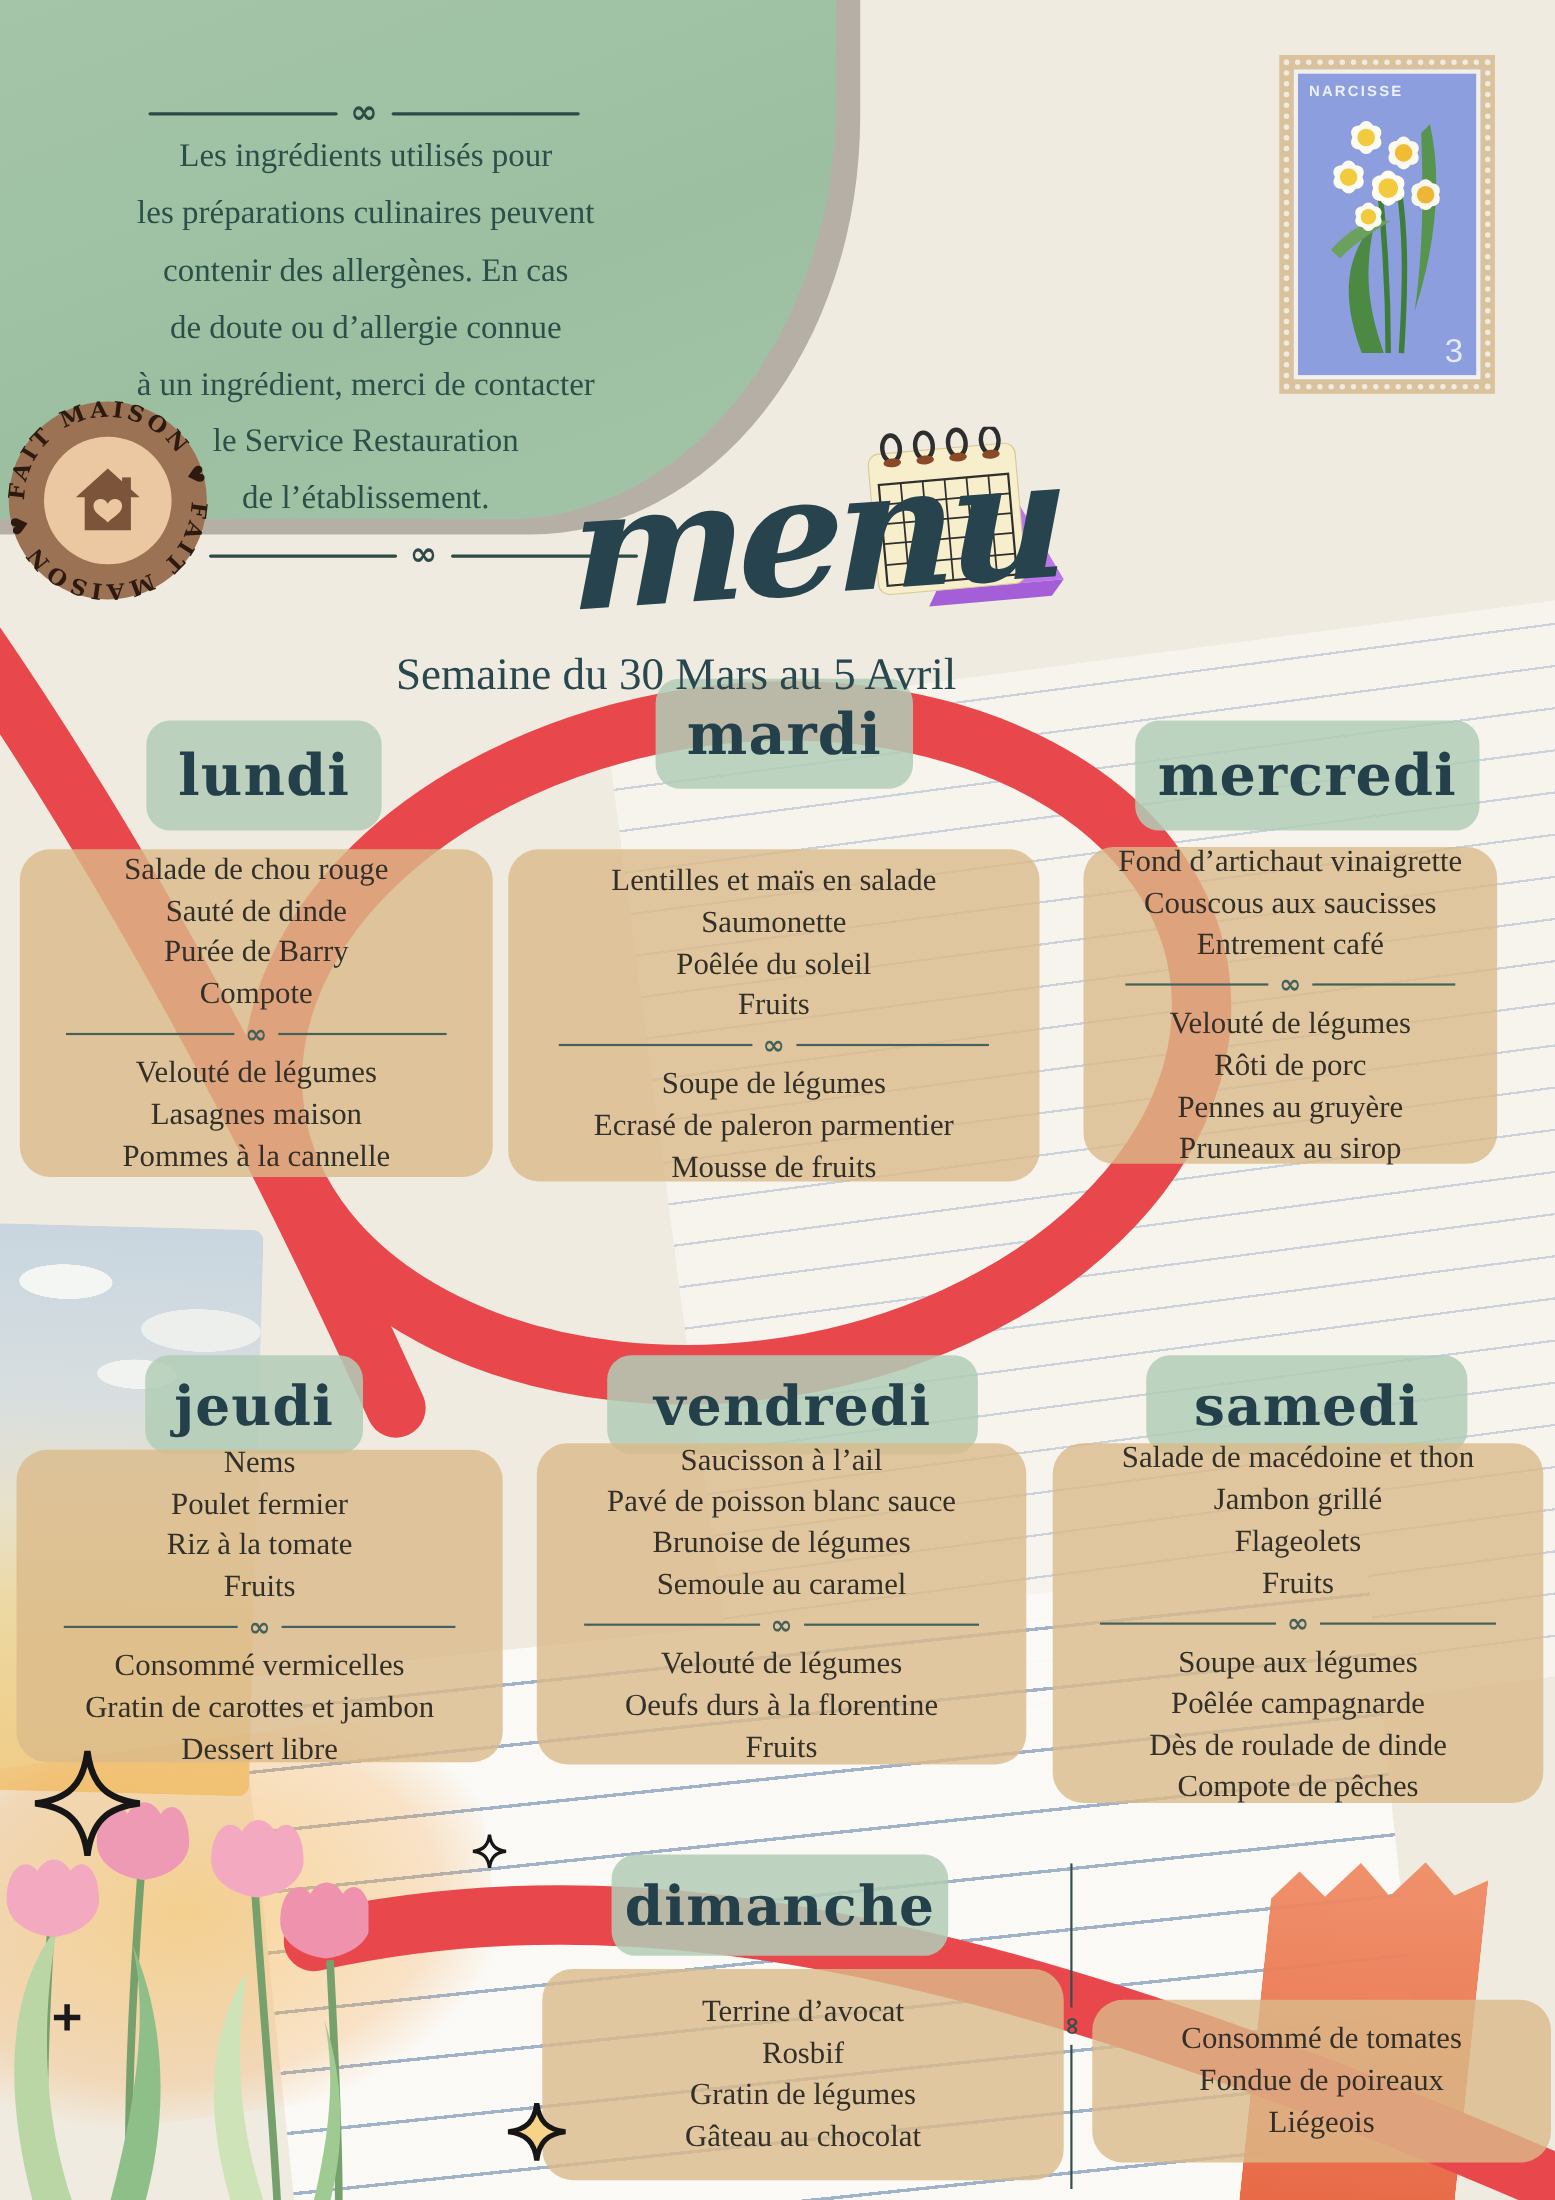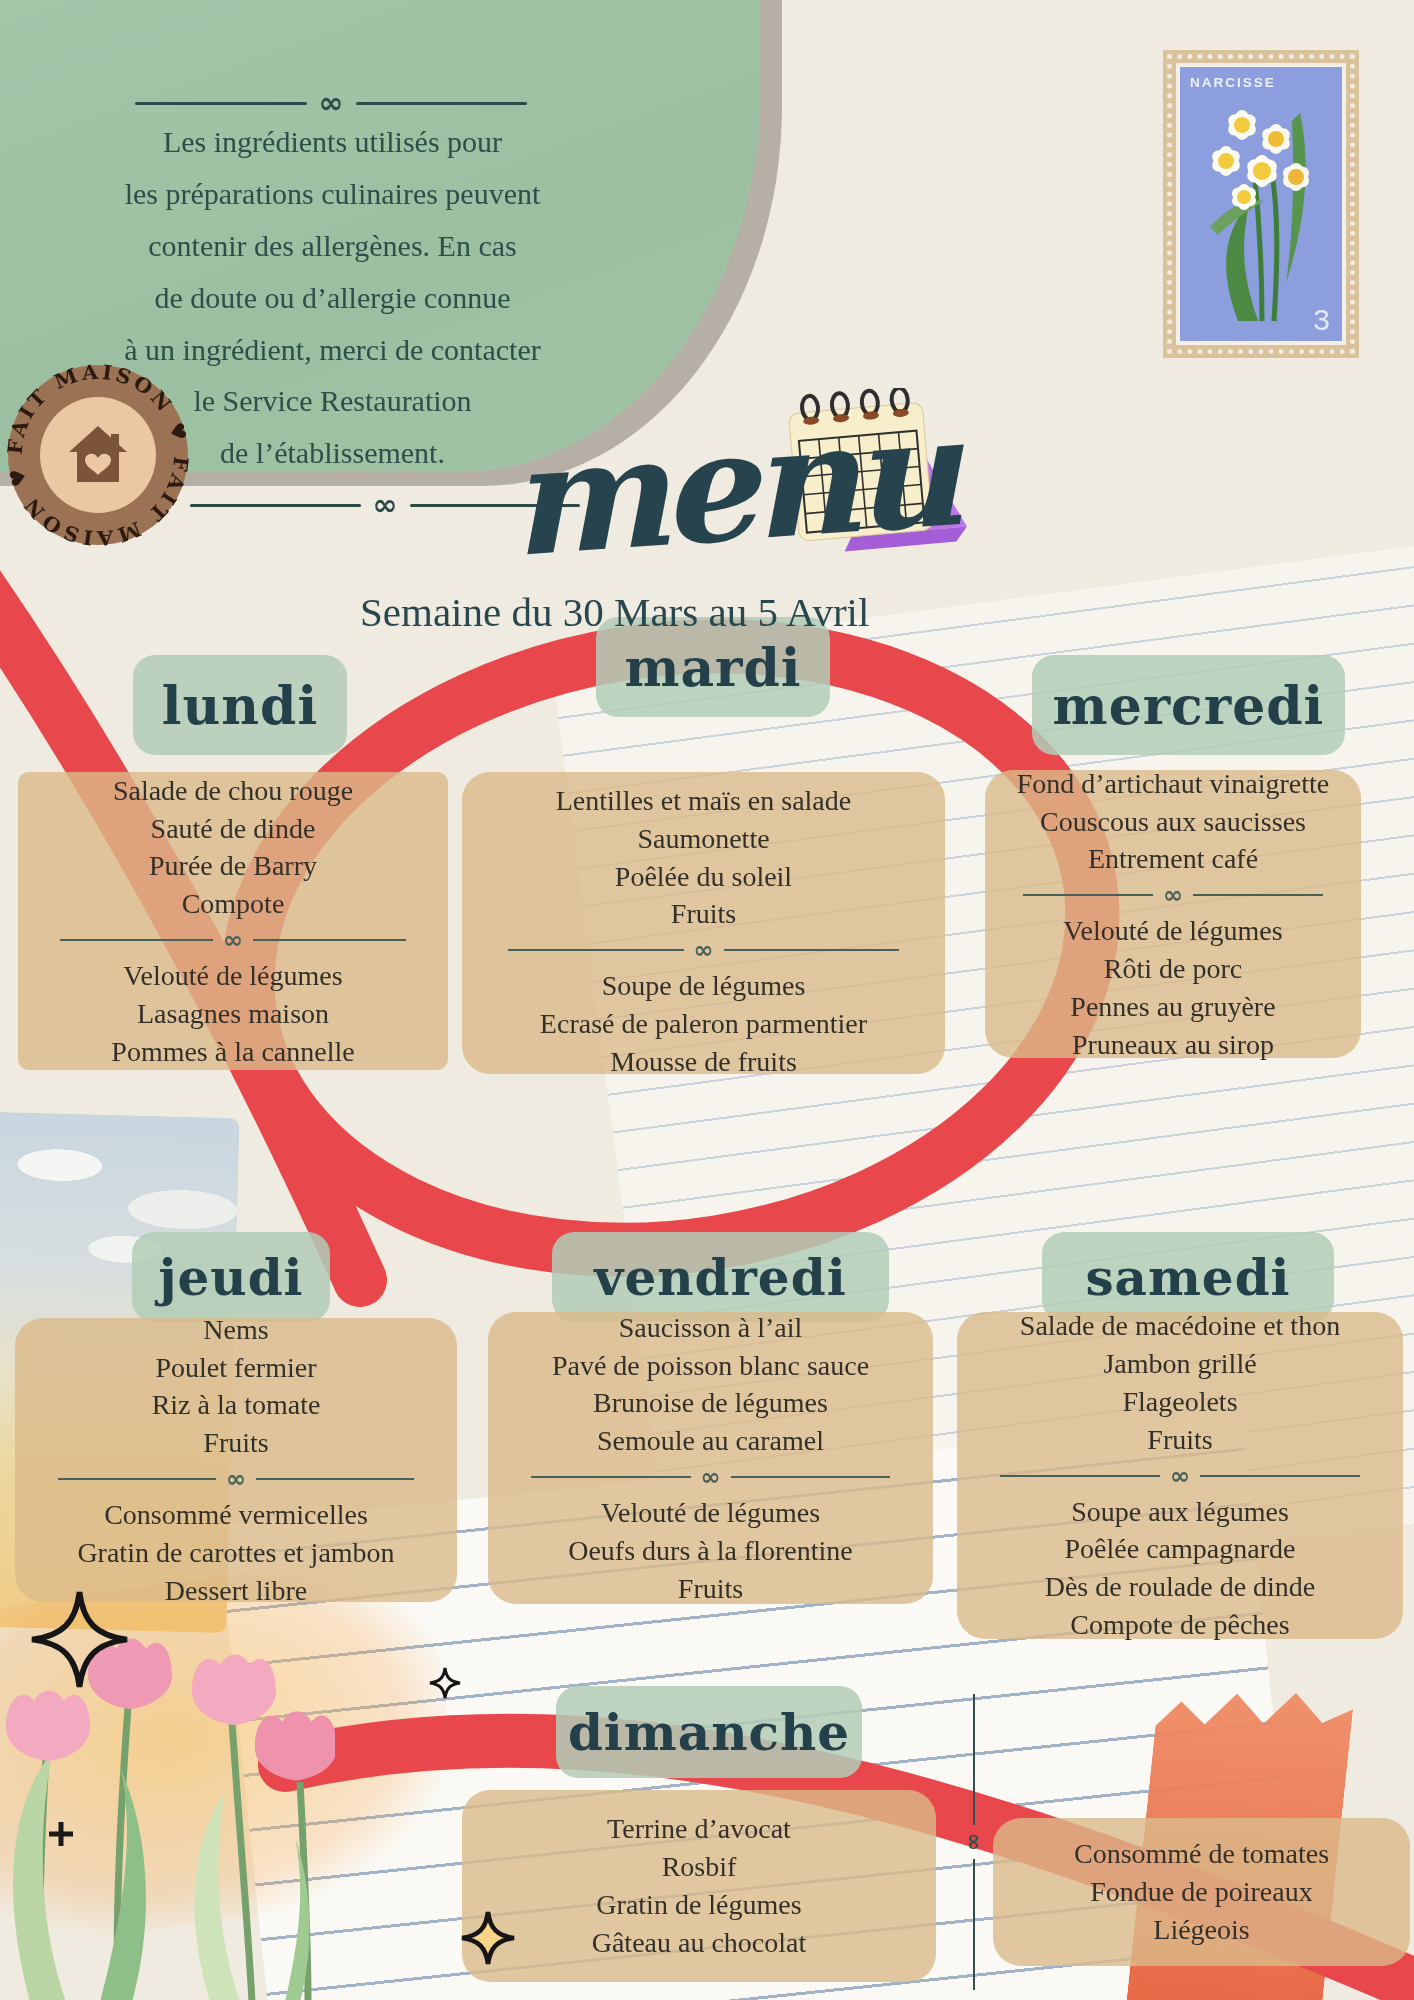--- a/index.html
+++ b/index.html
@@ -97,27 +97,27 @@
   #label-samedi{left:1042px; top:1232px; width:292px; height:90px; font-size:50px;}
   #label-dimanche{left:556px; top:1686px; width:306px; height:92px; font-size:50px;}
 
   .menu-card{
     position:absolute; display:flex; flex-direction:column; justify-content:center;
     background:rgba(219,186,138,.8); border-radius:28px;
     padding:10px 14px; text-align:center;
     font-size:28px; line-height:1.35; color:#33302a; z-index:3;
   }
   .menu-card .mline{white-space:nowrap;}
-  #card-lundi{left:18px; top:772px; width:430px; height:298px;border-radius:11px;}
+  #card-lundi{left:18px; top:772px; width:430px; height:298px;}
   #card-mardi{left:462px; top:772px; width:483px; height:302px;justify-content:space-between;}
   #card-mercredi{left:985px; top:770px; width:376px; height:288px;}
   #card-jeudi{left:15px; top:1318px; width:442px; height:284px;}
   #card-vendredi{left:488px; top:1312px; width:445px; height:292px;}
   #card-samedi{left:957px; top:1312px; width:446px; height:327px;}
-  #card-dimanche{left:462px; top:1790px; width:474px; height:192px;align-items:center;}
+  #card-dimanche{left:493px; top:1790px; width:474px; height:192px;align-items:center;}
   #card-dimanche-extra{left:993px; top:1798px; width:417px; height:148px;margin-top:20px;}
 
   .svc-divider{display:flex; align-items:center; gap:10px; width:86%; margin:5px auto; color:#46605a;}
   .svc-divider .ln{flex:1; height:2px; background:#46605a;}
   .svc-divider .gl{font-family:"DejaVu Sans",sans-serif; font-size:24px; line-height:1; font-weight:bold;}
 
   .vdivider{
     position:absolute; left:962px; top:1694px; width:24px; height:296px;
     display:flex; flex-direction:column; align-items:center; gap:6px; z-index:3; color:#33504f;
   }

